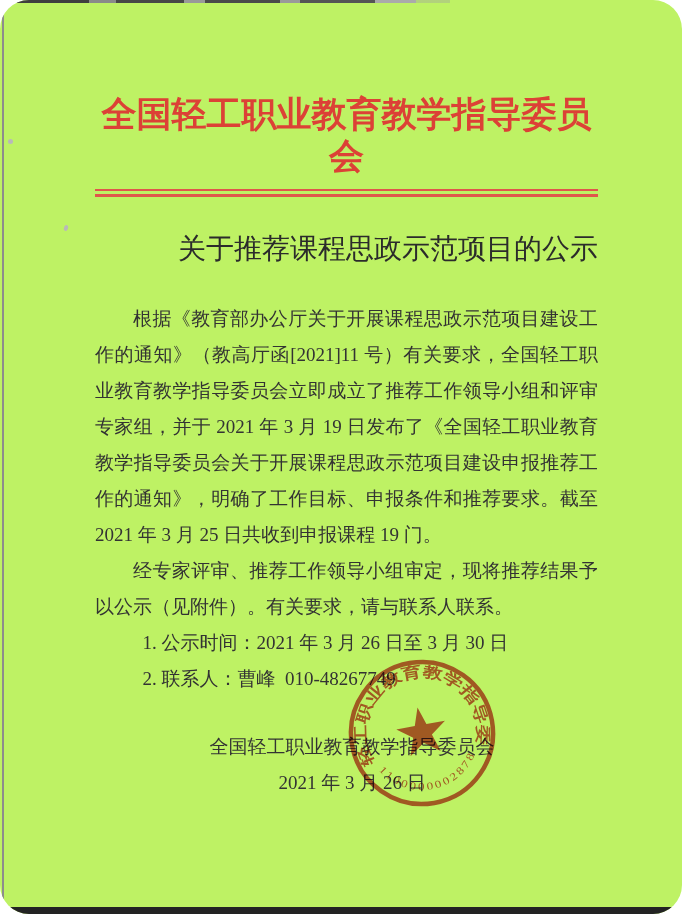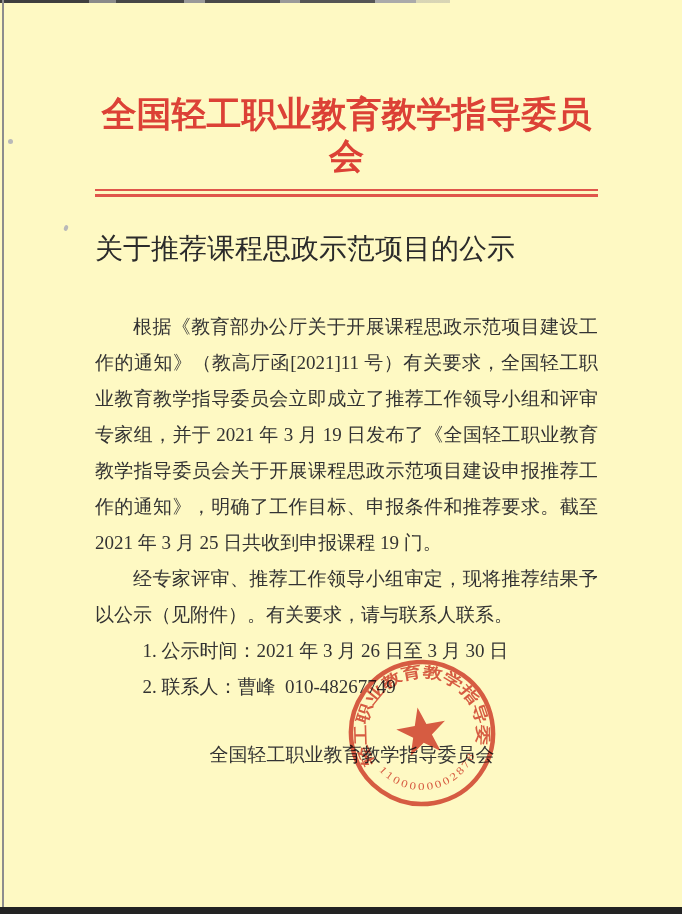--- a/index.html
+++ b/index.html
@@ -5,24 +5,25 @@
   :root{
     --red-header:#dc4136;
     --red-rule:#e0564b;
     --ink:#333333;
     --seal-red:#cf3a30;
   }
   html,body{margin:0;padding:0;background:#ffffff;}
   .page{
     position:relative;
     width:682px;height:914px;
-    background:#fef9c3;
+    background:#bef264;
     overflow:hidden;
     font-family:"Liberation Serif","DejaVu Serif",serif;
     color:var(--ink);
+    border-radius:29px;
   }
   
   .edge-top{
     position:absolute;top:0;left:0;height:3px;width:100%;
     background:linear-gradient(to right,
       #3f3f3f 0 13%, #8a8a8a 13% 17%, #474747 17% 27%, #999 27% 30%,
       #4a4a4a 30% 41%, #9a9a9a 41% 44%, #555 44% 55%, #aaa 55% 61%,
       rgba(160,160,160,.4) 61% 66%, transparent 66%);
   }
   .edge-left{
@@ -49,26 +50,26 @@
     font-family:"Liberation Serif","DejaVu Serif",serif;
   }
   .rule{
     margin-top:11px;
     height:3px;
     border-top:2px solid var(--red-rule);
     border-bottom:3px solid var(--red-rule);
   }
   .doc-title{
     margin:32px 0 12px 0;
-    text-align:left;
+    text-align:right;
     font-size:28px;line-height:40px;
     font-weight:normal;
     color:#2b2b2b;
   }
-  .body-text{margin-top:40px;font-size:19px;line-height:36px;}
+  .body-text{margin-top:32px;font-size:19px;line-height:36px;}
   .body-text p{
     margin:0;
     text-align:justify;
     white-space:pre-wrap;
   }
   .body-text p.para{text-indent:2em;}
   .body-text p.item{text-indent:2.5em;text-align:left;}
 
   .signature{
     margin:32px 86px 0 auto;
@@ -115,20 +116,21 @@
 
     <div class="body-text">
       <p class="para">根据《教育部办公厅关于开展课程思政示范项目建设工作的通知》（教高厅函[2021]11 号）有关要求，全国轻工职业教育教学指导委员会立即成立了推荐工作领导小组和评审专家组，并于 2021 年 3 月 19 日发布了《全国轻工职业教育教学指导委员会关于开展课程思政示范项目建设申报推荐工作的通知》，明确了工作目标、申报条件和推荐要求。截至 2021 年 3 月 25 日共收到申报课程 19 门。</p>
       <p class="para">经专家评审、推荐工作领导小组审定，现将推荐结果予以公示（见附件）。有关要求，请与联系人联系。</p>
       <p class="item">1. 公示时间：2021 年 3 月 26 日至 3 月 30 日</p>
       <p class="item">2. 联系人：曹峰  010-48267749</p>
     </div>
 
     <div class="signature">
       <div class="sig-line">全国轻工职业教育教学指导委员会</div>
+      <div class="sig-line">2021 年 3 月 26 日</div>
     </div>
 
   </div>
 
   <div class="seal">
     <svg viewBox="0 0 154 154" xmlns="http://www.w3.org/2000/svg">
       <g transform="rotate(-10 77 77)">
         <circle class="ring" cx="77" cy="77" r="71"></circle>
         <defs>
           <path id="arcTop" d="M 24.4 96.2 A 56 56 0 1 1 129.6 96.2" fill="none"></path>

